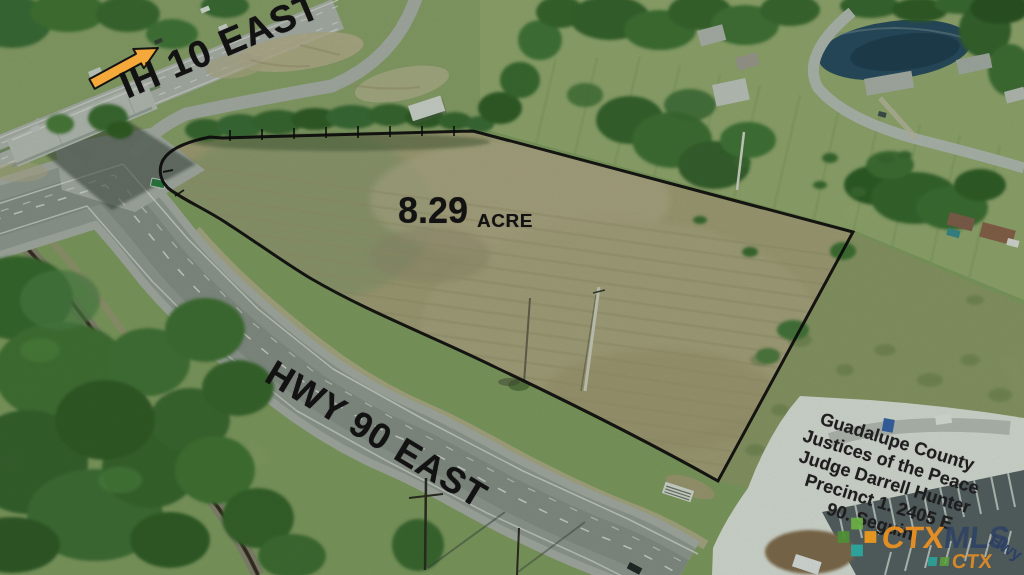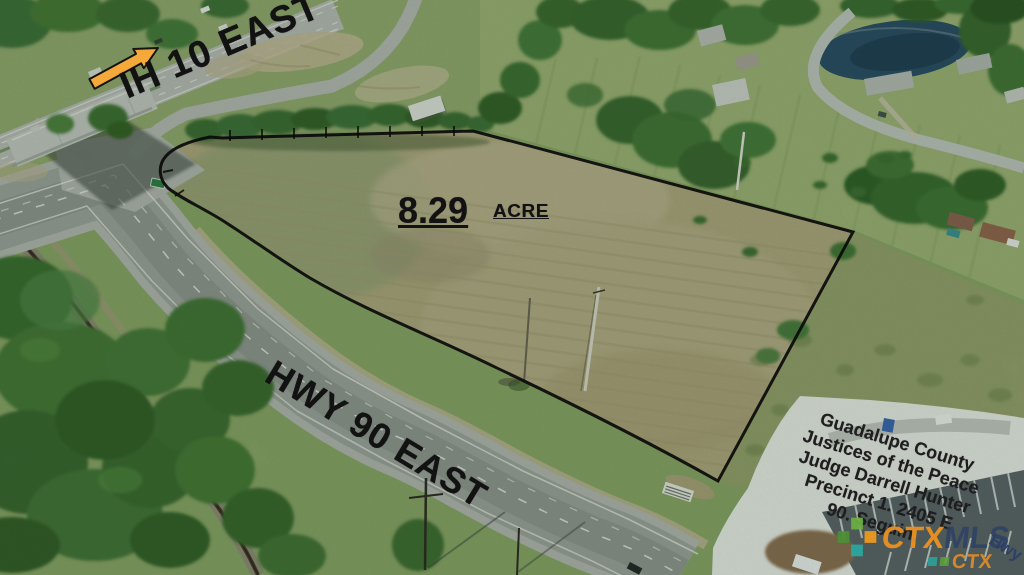--- a/index.html
+++ b/index.html
@@ -3,24 +3,24 @@
 <meta charset="utf-8">
 <style>
   html,body{margin:0;padding:0;background:#222;}
   #stage{position:relative;width:1024px;height:575px;overflow:hidden;
          font-family:"Liberation Sans",sans-serif;background:#8aa368;}
   #scene{position:absolute;left:0;top:0;z-index:1;}
   .ov{position:absolute;z-index:3;color:var(--annotation-text,#121212);font-weight:800;}
   #ih10-label{left:122px;top:66px;font-size:38px;letter-spacing:1px;
               transform:rotate(-23deg);transform-origin:left center;white-space:nowrap;
               text-shadow:0 0 1px rgba(0,0,0,.5);}
-  #acre-label{left:398px;top:190px;display:flex;align-items:center;gap:9px;
-              text-shadow:0 0 1px rgba(0,0,0,.45);text-decoration:underline;}
+  #acre-label{left:398px;top:190px;display:flex;align-items:flex-end;gap:9px;
+              text-shadow:0 0 1px rgba(0,0,0,.45);}
   #acre-value{font-size:36px;}
-  #acre-unit{font-size:19px;letter-spacing:.5px;margin-left:16px;}
+  #acre-unit{font-size:19px;letter-spacing:.5px;}
   #hwy90-label{left:280px;top:352px;font-size:36px;letter-spacing:1px;
                transform:rotate(31deg);transform-origin:left top;white-space:nowrap;
                text-shadow:0 0 1px rgba(0,0,0,.5);}
   #sign-block{left:772px;top:393px;width:268px;transform:rotate(17deg);
               transform-origin:0 0;text-align:center;z-index:4;
               color:var(--sign-text,#1e1e1e);font-size:18px;line-height:21px;font-weight:700;
               text-shadow:0 0 1px rgba(0,0,0,.35);}
   #sign-hwy-frag{left:988px;top:538px;font-size:17px;transform:rotate(31deg);
                  color:var(--watermark-mls,#2d4166);z-index:4;}
   #watermark{left:836px;top:514px;z-index:5;display:flex;align-items:flex-start;opacity:.93;}

